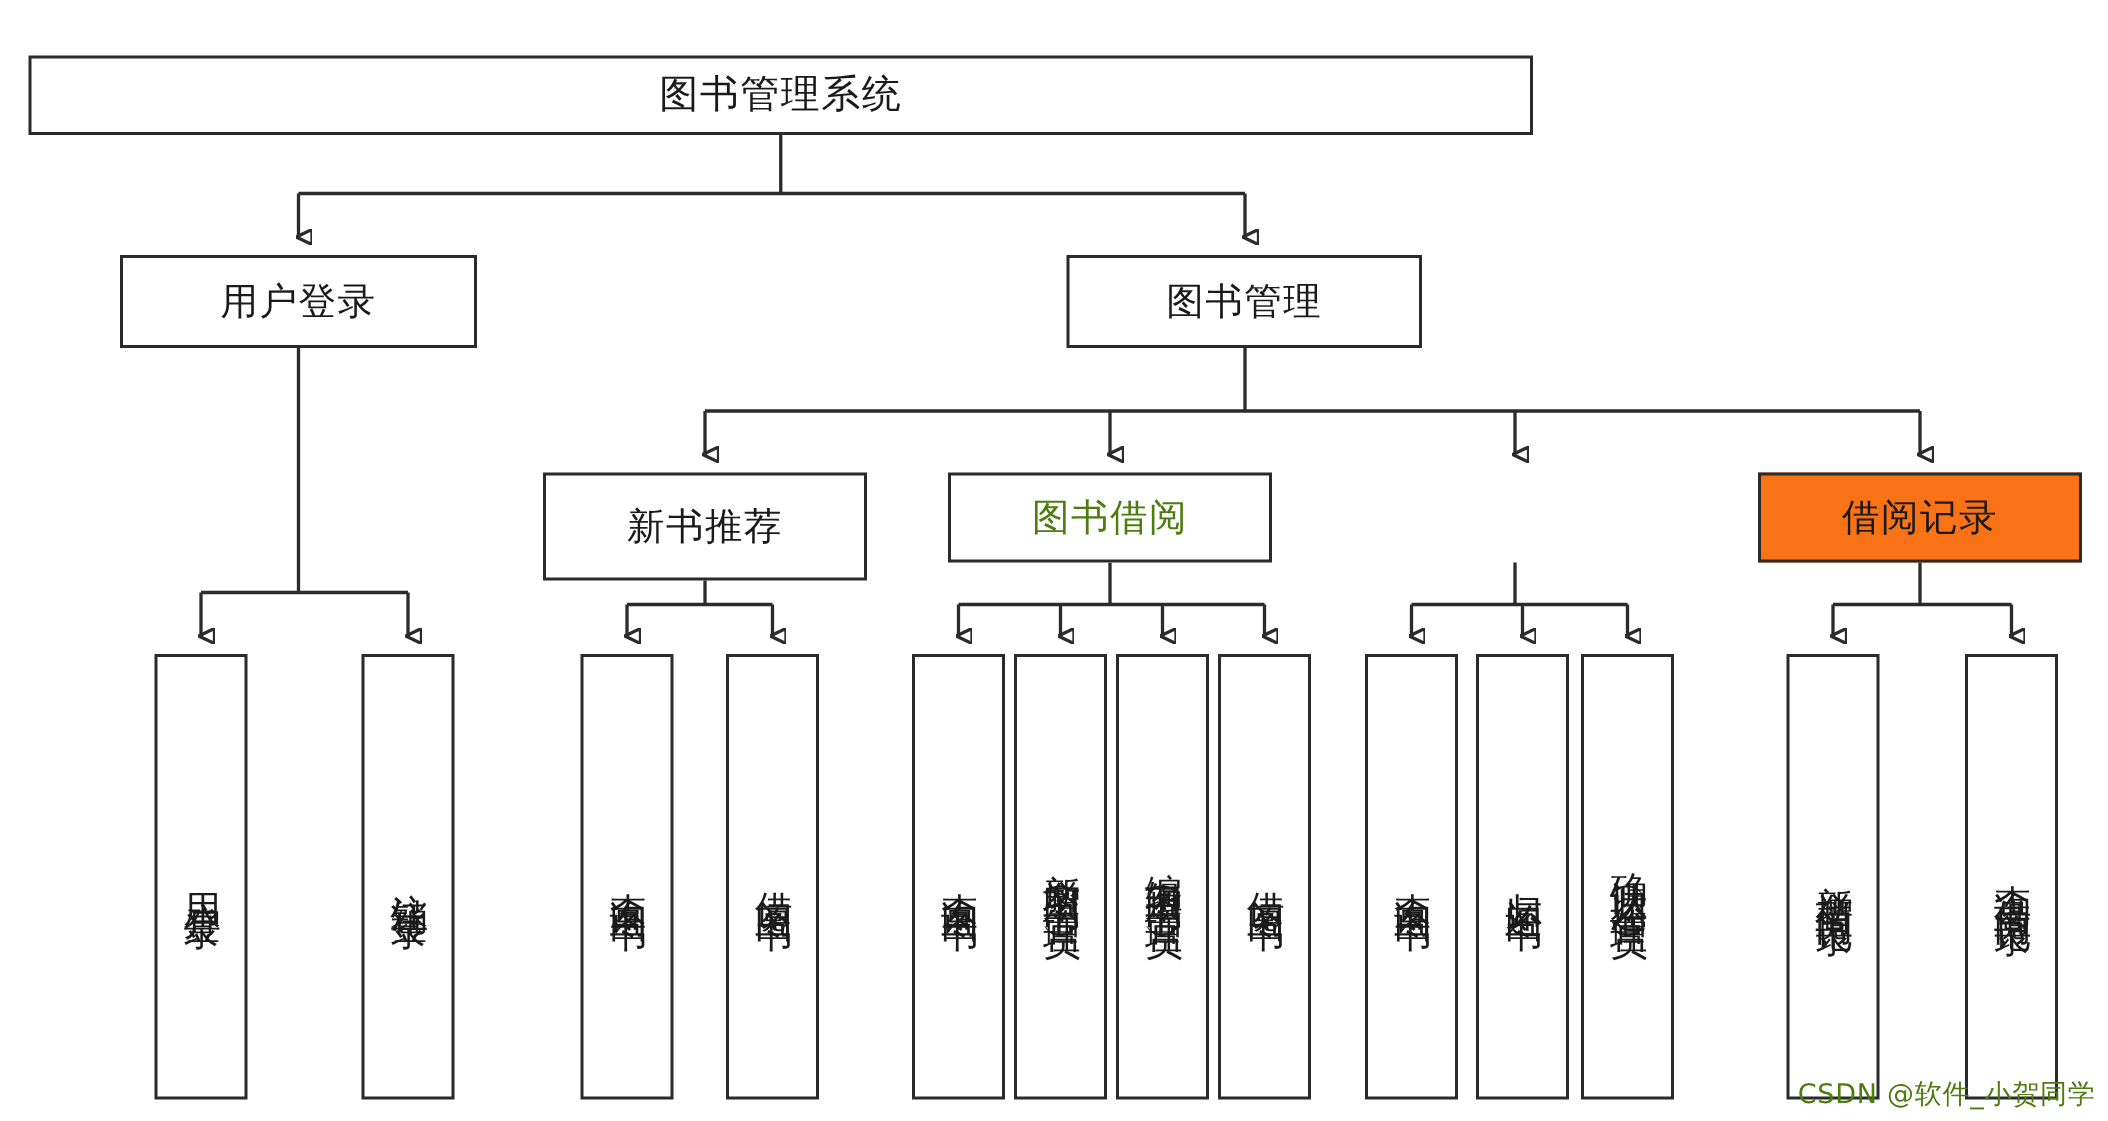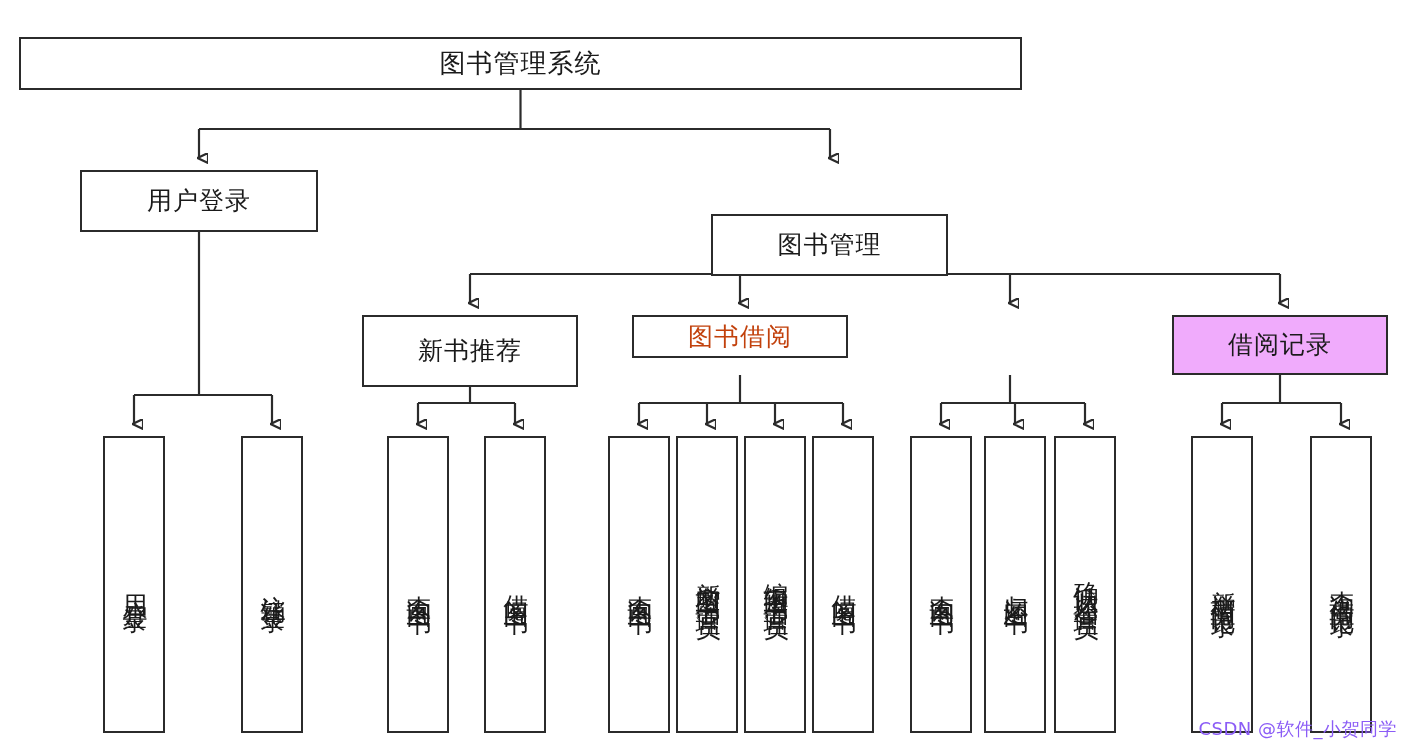--- a/index.html
+++ b/index.html
@@ -129,31 +129,31 @@
     <line x1="1341" y1="403" x2="1341" y2="424" marker-end="url(#arrow)" stroke="#2b2b2b"></line>
   </svg>
 
   <div class="node horiz root" style="left: 19px; top: 13px; width: 1003px; height: 53px; background: rgb(255, 255, 255); border-color: rgb(43, 43, 43); color: rgb(26, 26, 26); margin-top: 24px;">
     <span class="label">图书管理系统</span>
   </div>
 
   <div class="node horiz" style="left: 80px; top: 170px; width: 238px; height: 62px; background: rgb(255, 255, 255); border-color: rgb(43, 43, 43); color: rgb(26, 26, 26);">
     <span class="label">用户登录</span>
   </div>
-  <div class="node horiz" style="left: 711px; top: 170px; width: 237px; height: 62px; background: rgb(255, 255, 255); border-color: rgb(43, 43, 43); color: rgb(26, 26, 26); margin-top: 44px;">
+  <div class="node horiz" style="left: 711px; top: 170px; width: 237px; height: 62px; background: rgb(255, 255, 255); border-color: rgb(43, 43, 43); color: rgb(26, 26, 26);">
     <span class="label">图书管理</span>
   </div>
 
   <div class="node horiz" style="left: 362px; top: 315px; width: 216px; height: 72px; background: rgb(255, 255, 255); border-color: rgb(43, 43, 43); color: rgb(26, 26, 26);">
     <span class="label">新书推荐</span>
   </div>
-  <div class="node horiz" style="left: 632px; top: 315px; width: 216px; height: 43px; background: rgb(255, 255, 255); border-color: rgb(43, 43, 43); color: #c2410c;">
+  <div class="node horiz" style="left: 632px; top: 315px; width: 216px; height: 60px; background: rgb(255, 255, 255); border-color: rgb(43, 43, 43); color: #4d7c0f;">
     <span class="label">图书借阅</span>
   </div>
-  <div class="node horiz" style="left: 1172px; top: 315px; width: 216px; height: 60px; background: #f0abfc; border-color: rgb(43, 43, 43); color: rgb(26, 26, 26);">
+  <div class="node horiz" style="left: 1172px; top: 315px; width: 216px; height: 60px; background: #f97316; border-color: rgb(43, 43, 43); color: rgb(26, 26, 26);">
     <span class="label">借阅记录</span>
   </div>
 
   <div class="node vert" style="left: 103px; top: 436px; width: 62px; height: 297px; background: rgb(255, 255, 255); border-color: rgb(43, 43, 43); color: rgb(26, 26, 26);">
     <span class="label">用户登录</span>
   </div>
   <div class="node vert" style="left: 241px; top: 436px; width: 62px; height: 297px; background: rgb(255, 255, 255); border-color: rgb(43, 43, 43); color: rgb(26, 26, 26);">
     <span class="label">注销登录</span>
   </div>
   <div class="node vert" style="left: 387px; top: 436px; width: 62px; height: 297px; background: rgb(255, 255, 255); border-color: rgb(43, 43, 43); color: rgb(26, 26, 26);">
@@ -183,15 +183,15 @@
   <div class="node vert" style="left: 1054px; top: 436px; width: 62px; height: 297px; background: rgb(255, 255, 255); border-color: rgb(43, 43, 43); color: rgb(26, 26, 26);">
     <span class="label">确认归还（管理员）</span>
   </div>
   <div class="node vert" style="left: 1191px; top: 436px; width: 62px; height: 297px; background: rgb(255, 255, 255); border-color: rgb(43, 43, 43); color: rgb(26, 26, 26);">
     <span class="label">新增借阅记录</span>
   </div>
   <div class="node vert" style="left: 1310px; top: 436px; width: 62px; height: 297px; background: rgb(255, 255, 255); border-color: rgb(43, 43, 43); color: rgb(26, 26, 26);">
     <span class="label">查询借阅记录</span>
   </div>
 
-  <div class="watermark" style="color: #8b5cf6;">CSDN @软件_小贺同学</div>
+  <div class="watermark" style="color: #4d7c0f;">CSDN @软件_小贺同学</div>
 
 </div>
 
 </body></html>

